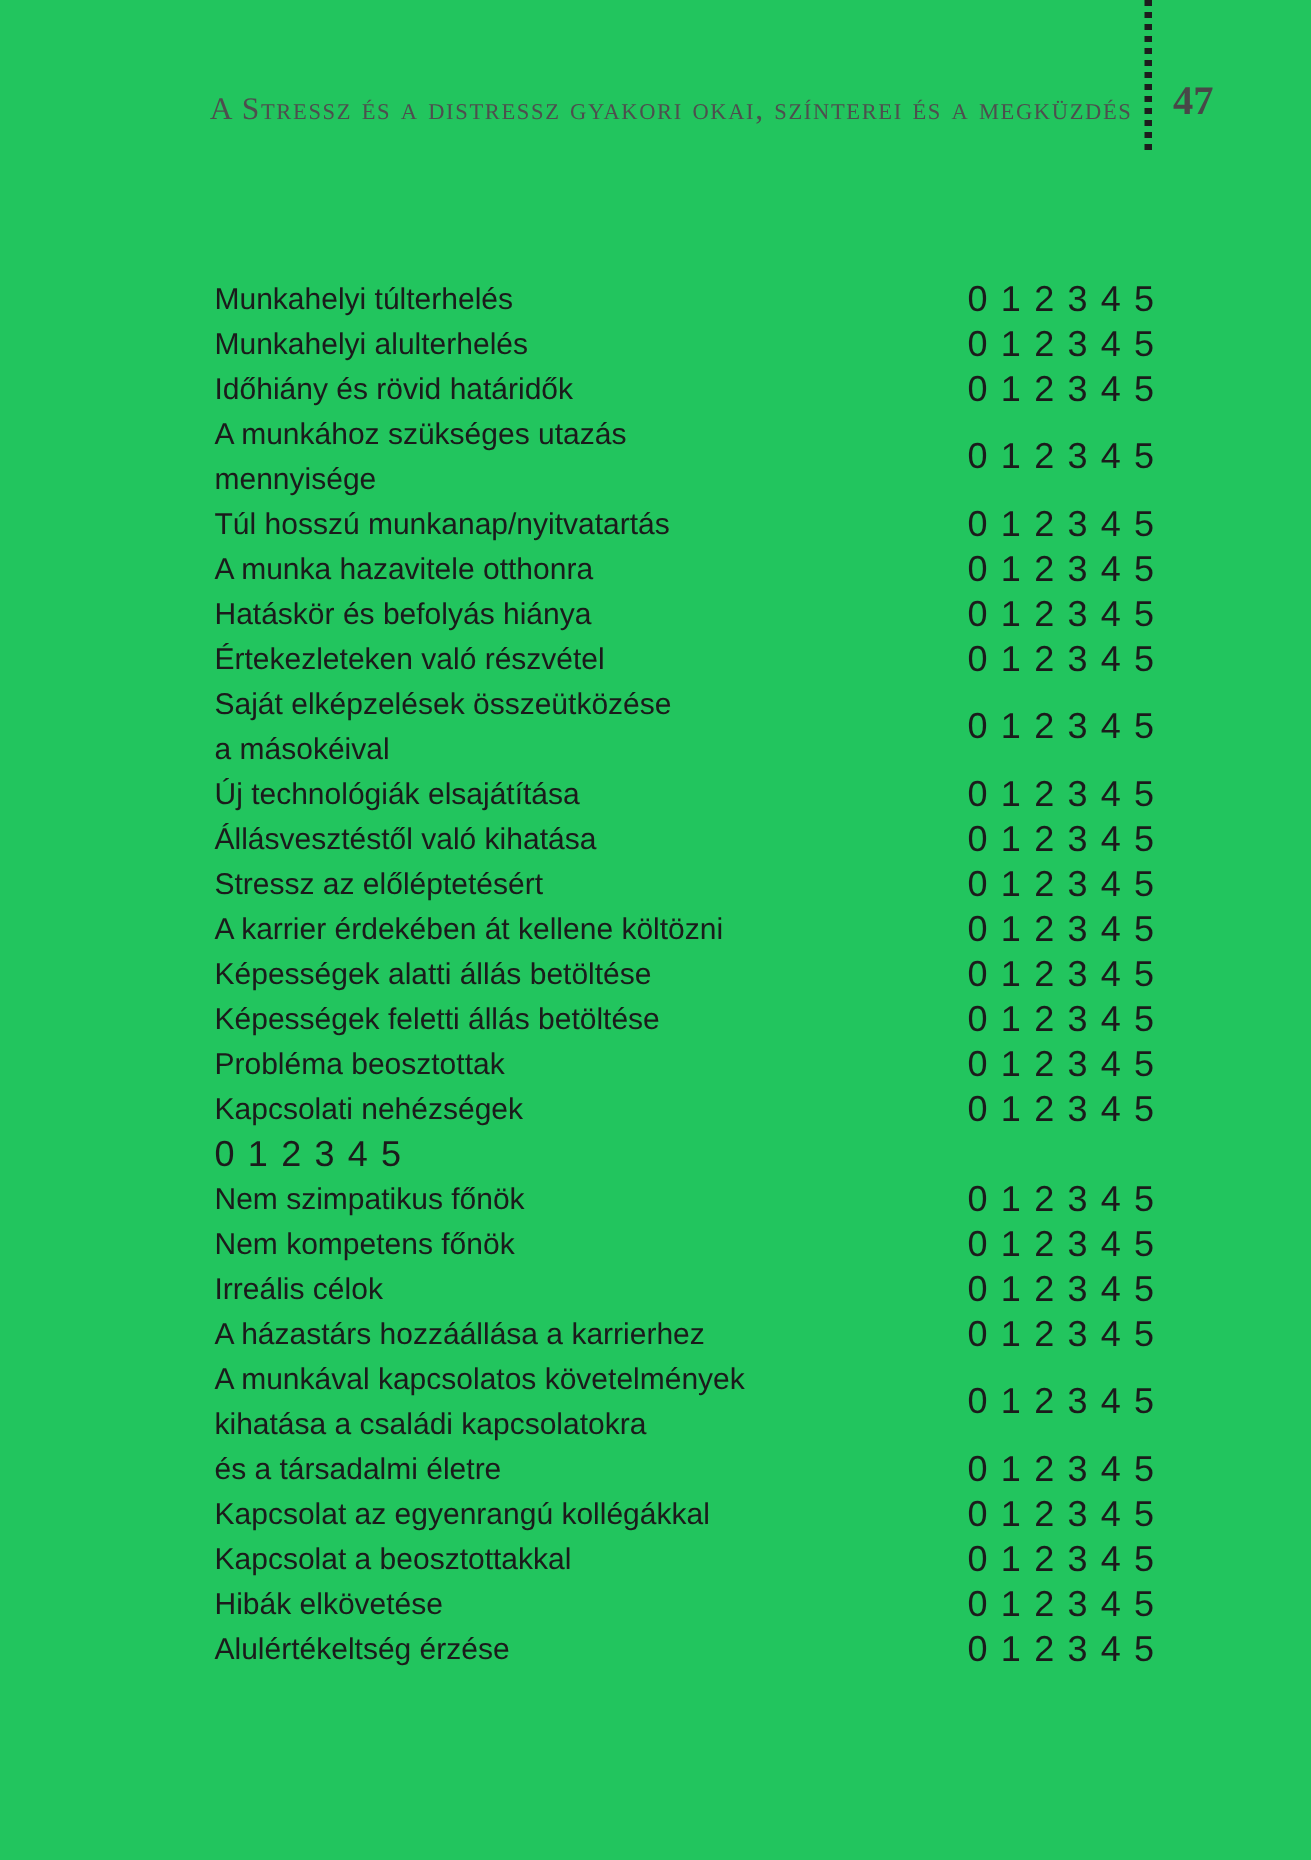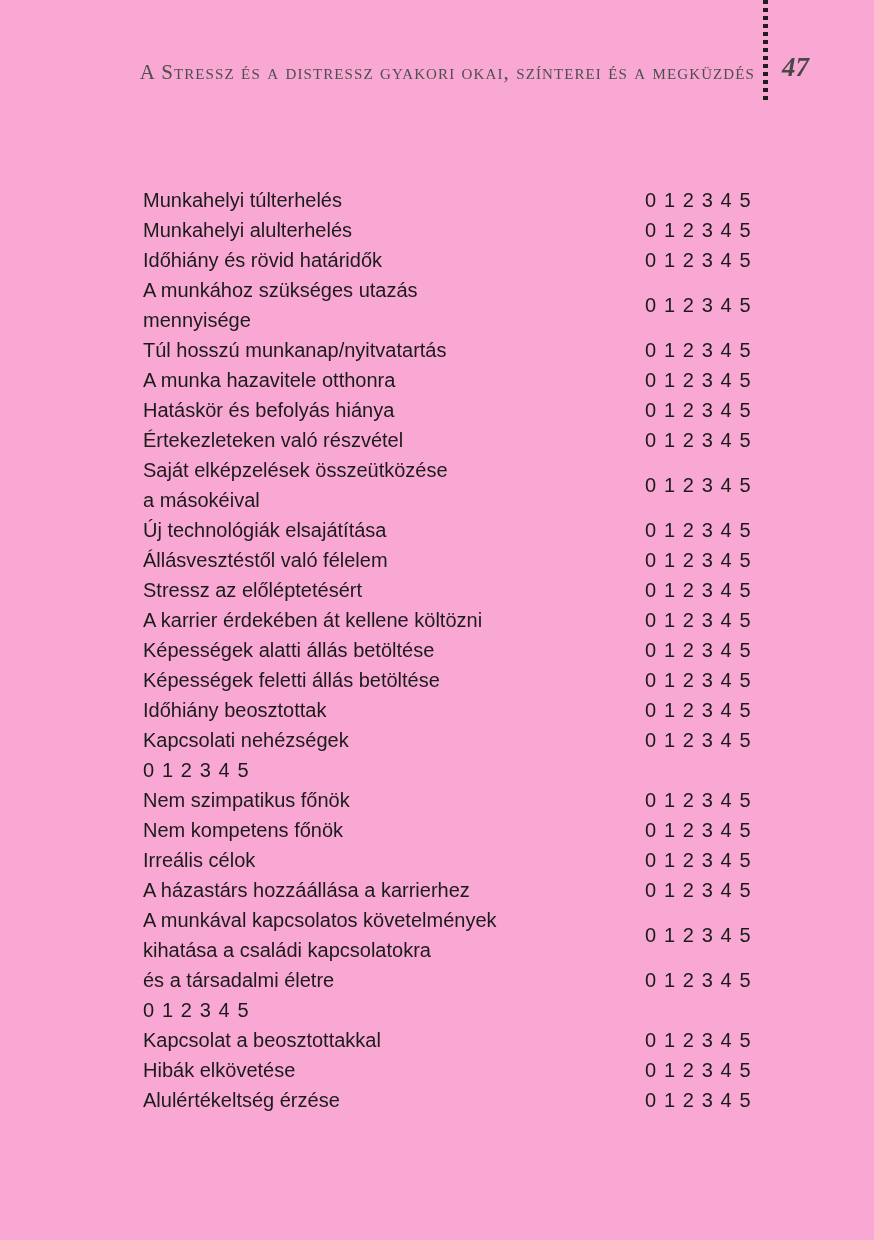--- a/index.html
+++ b/index.html
@@ -5,21 +5,21 @@
   html, body {
     margin: 0;
     padding: 0;
     background: #fdfdfd;
     font-family: "Liberation Sans", sans-serif;
   }
   .page {
     position: relative;
     width: 874px;
     height: 1240px;
-    background: #f9a8d4;
+    background: #22c55e;
     overflow: hidden;
   }
   
   .running-title {
     position: absolute;
     top: 60px;
     right: 119px;
     font-family: "Liberation Serif", serif;
     font-variant: small-caps;
     font-size: 21px;
@@ -36,21 +36,20 @@
     background: repeating-linear-gradient(to bottom, #1d1d1d 0px, #1d1d1d 4px, transparent 4px, transparent 8px);
   }
   .page-number {
     position: absolute;
     left: 782px;
     top: 52px;
     font-family: "Liberation Serif", serif;
     font-weight: bold;
     font-size: 27px;
     color: #484848;
-    font-style: italic;
   }
   
   .list {
     position: absolute;
     left: 143px;
     top: 185px;
     width: 625px;
   }
   .row {
     display: flex;
@@ -59,21 +58,21 @@
   .label {
     flex: none;
     width: 502px;
     font-size: 20px;
     line-height: 30px;
     color: #1b1b1b;
   }
   .label-line { white-space: nowrap; }
   .scale {
     flex: none;
-    font-size: 20px;
+    font-size: 24px;
     line-height: 30px;
     color: #1b1b1b;
     letter-spacing: 0.6px;
     word-spacing: 1px;
     white-space: pre;
   }
 </style>
 </head>
 <body>
 
@@ -140,21 +139,21 @@
         <div class="scale">0 1 2 3 4 5</div>
       </div>
       <div class="row">
         <div class="label">
           <div class="label-line">Új technológiák elsajátítása</div>
         </div>
         <div class="scale">0 1 2 3 4 5</div>
       </div>
       <div class="row">
         <div class="label">
-          <div class="label-line">Állásvesztéstől való félelem</div>
+          <div class="label-line">Állásvesztéstől való kihatása</div>
         </div>
         <div class="scale">0 1 2 3 4 5</div>
       </div>
       <div class="row">
         <div class="label">
           <div class="label-line">Stressz az előléptetésért</div>
         </div>
         <div class="scale">0 1 2 3 4 5</div>
       </div>
       <div class="row">
@@ -170,21 +169,21 @@
         <div class="scale">0 1 2 3 4 5</div>
       </div>
       <div class="row">
         <div class="label">
           <div class="label-line">Képességek feletti állás betöltése</div>
         </div>
         <div class="scale">0 1 2 3 4 5</div>
       </div>
       <div class="row">
         <div class="label">
-          <div class="label-line">Időhiány beosztottak</div>
+          <div class="label-line">Probléma beosztottak</div>
         </div>
         <div class="scale">0 1 2 3 4 5</div>
       </div>
       <div class="row">
         <div class="label">
           <div class="label-line">Kapcsolati nehézségek</div>
         </div>
         <div class="scale">0 1 2 3 4 5</div>
       </div>
       <div class="row">
@@ -221,20 +220,23 @@
         </div>
         <div class="scale">0 1 2 3 4 5</div>
       </div>
       <div class="row">
         <div class="label">
           <div class="label-line">és a társadalmi életre</div>
         </div>
         <div class="scale">0 1 2 3 4 5</div>
       </div>
       <div class="row">
+        <div class="label">
+          <div class="label-line">Kapcsolat az egyenrangú kollégákkal</div>
+        </div>
         <div class="scale">0 1 2 3 4 5</div>
       </div>
       <div class="row">
         <div class="label">
           <div class="label-line">Kapcsolat a beosztottakkal</div>
         </div>
         <div class="scale">0 1 2 3 4 5</div>
       </div>
       <div class="row">
         <div class="label">

